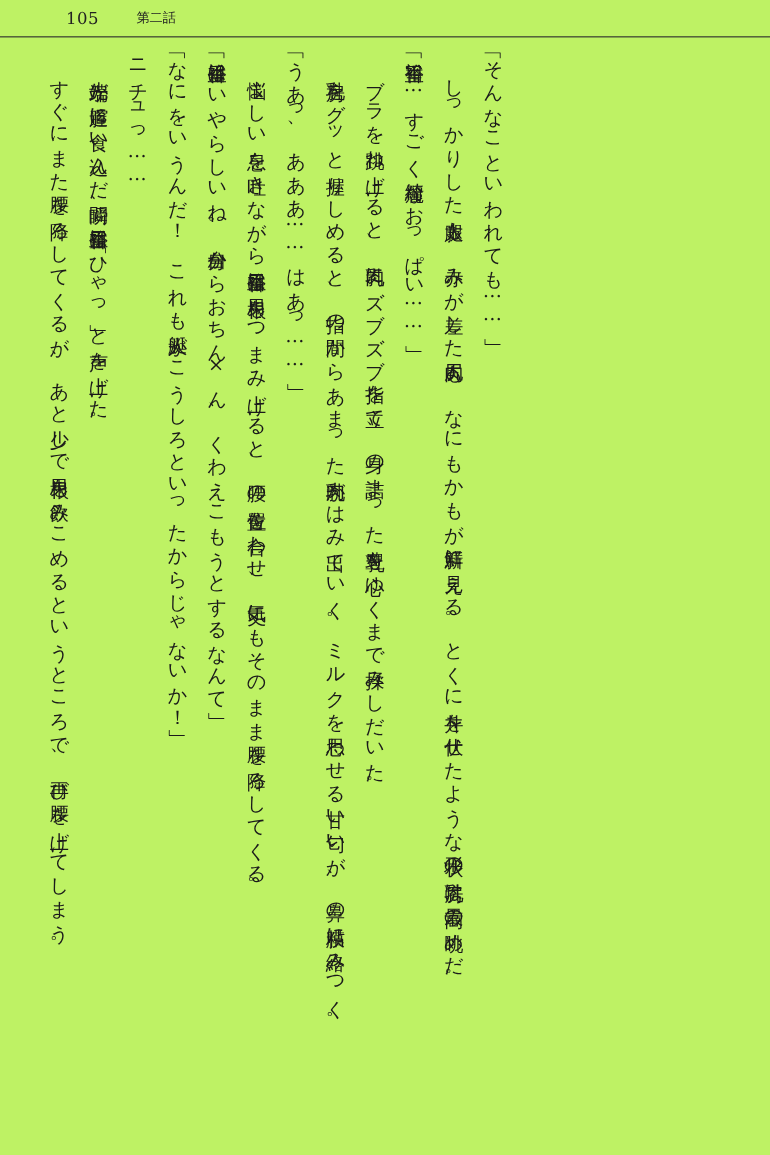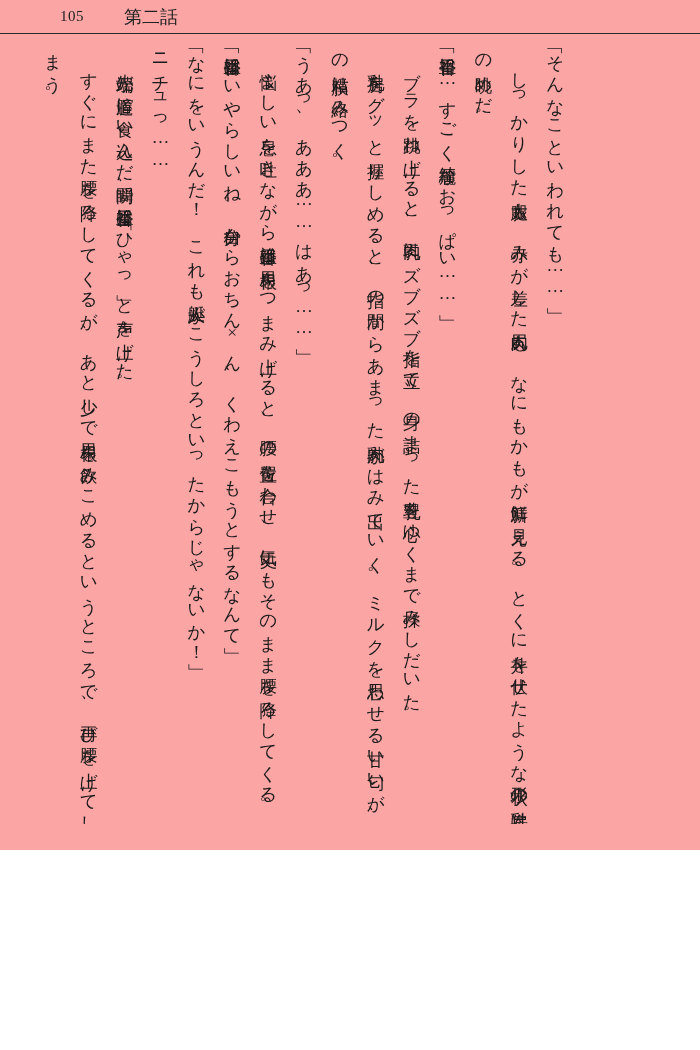--- a/index.html
+++ b/index.html
@@ -10,24 +10,23 @@
   body {
     width: 700px;
     height: 1050px;
     overflow: hidden;
     font-family: "DejaVu Serif", "Liberation Serif", serif;
     color: #1a1a1a;
   }
   .page {
     position: relative;
     width: 700px;
-    height: 850px;
-    background: #fca5a5;
+    height: 1050px;
+    background: #bef264;
     box-sizing: border-box;
-    font-family: Liberation Serif, serif;
   }
 
   
   .header {
     position: absolute;
     top: 0;
     left: 0;
     right: 0;
     height: 34px;
     display: flex;
@@ -36,21 +35,21 @@
     box-sizing: border-box;
     border-bottom: 1px solid #2a2a2a;
   }
   .folio {
     font-size: 15px;
     letter-spacing: 0.5px;
     color: #222;
     min-width: 42px;
   }
   .chapter-label {
-    font-size: 18px;
+    font-size: 12px;
     margin-left: 22px;
     color: #222;
     white-space: nowrap;
   }
   .chapter-title {
     font-size: 14px;
     margin-left: 14px;
     color: #222;
     white-space: nowrap;
   }

